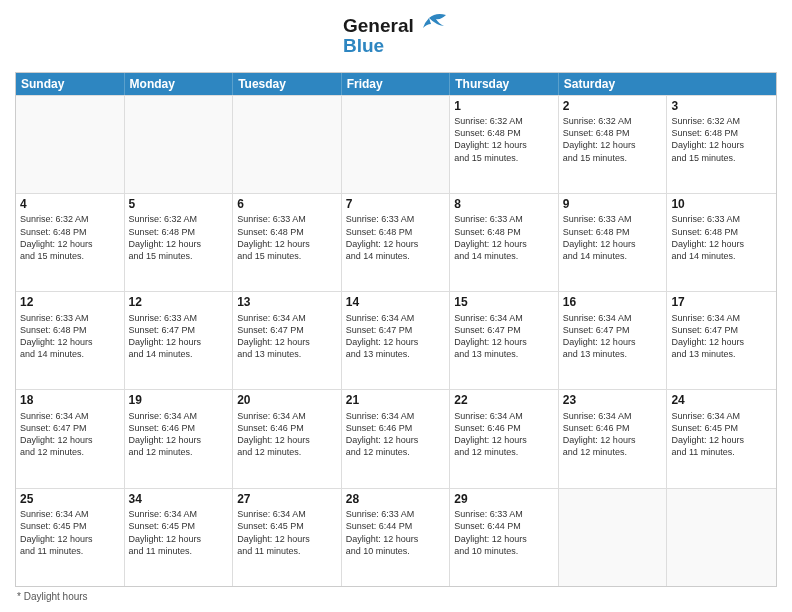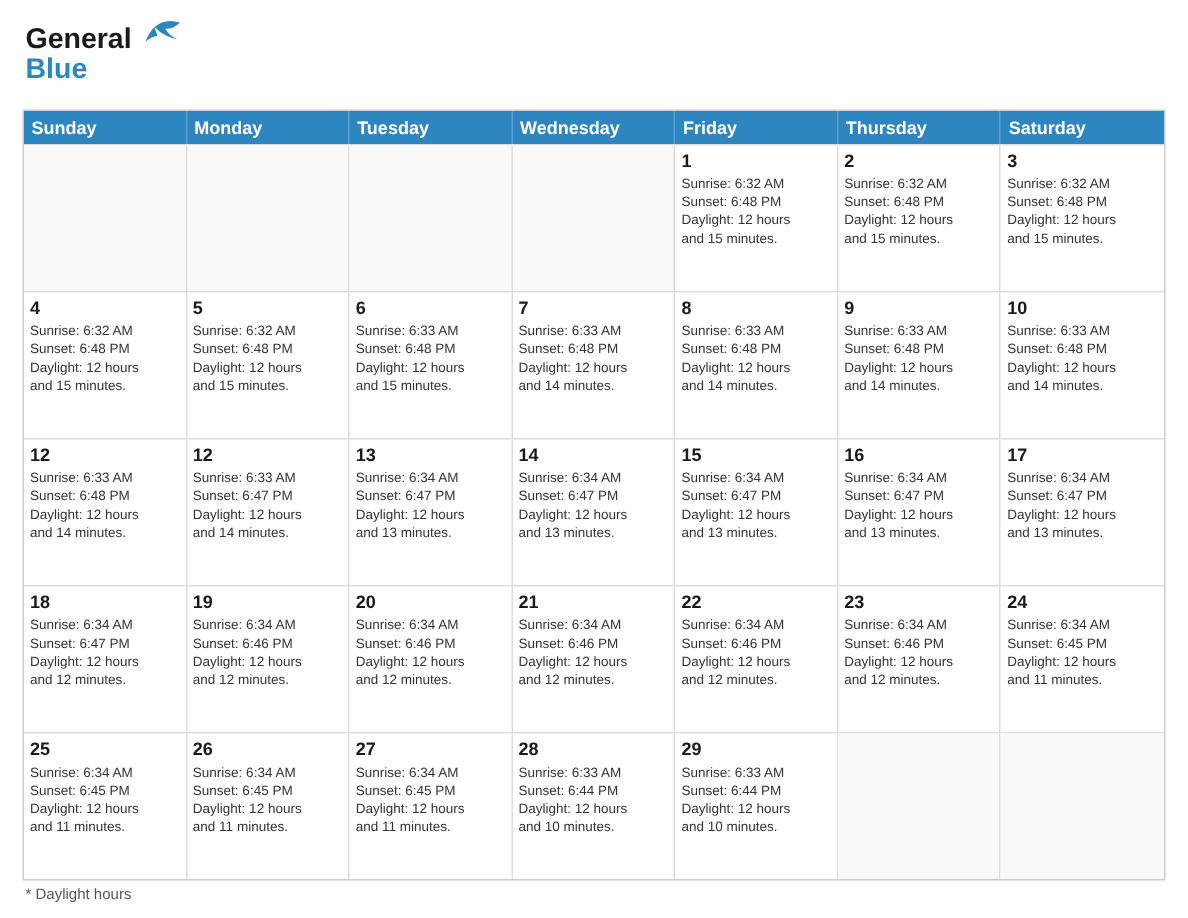--- a/index.html
+++ b/index.html
@@ -15,20 +15,21 @@
       height: 612px;
       padding: 10px 15px 10px 15px;
       display: flex;
       flex-direction: column;
     }
     .header {
       display: flex;
       justify-content: space-between;
       align-items: center;
       margin-bottom: 8px;
+      flex-direction: column;
     }
     .logo {
       display: flex;
       align-items: center;
     }
     .title-block {
       text-align: right;
     }
     .title-main {
       font-size: 32px;
@@ -118,21 +119,20 @@
         </svg>
       </div>
     </div>
   </div>
 
   <div class="calendar">
     <div class="cal-header">
     <div class="cal-header-cell">Sunday</div>
         <div class="cal-header-cell">Monday</div>
         <div class="cal-header-cell">Tuesday</div>
-        <div class="cal-header-cell">Wednesday</div>
         <div class="cal-header-cell">Friday</div>
         <div class="cal-header-cell">Thursday</div>
         <div class="cal-header-cell">Saturday</div>
       </div>
     <div class="cal-body">
     <div class="cal-row">
           <div class="cal-cell empty"></div>
           <div class="cal-cell empty"></div>
           <div class="cal-cell empty"></div>
           <div class="cal-cell empty"></div>
@@ -313,21 +313,21 @@
         </div>
         <div class="cal-row">
           <div class="cal-cell">
             <span class="day-num">25</span>
             <div class="day-info" style="white-space: pre-line;">Sunrise: 6:34 AM
 Sunset: 6:45 PM
 Daylight: 12 hours
 and 11 minutes.</div>
           </div>
           <div class="cal-cell">
-            <span class="day-num">26</span>
+            <span class="day-num">34</span>
             <div class="day-info" style="white-space: pre-line;">Sunrise: 6:34 AM
 Sunset: 6:45 PM
 Daylight: 12 hours
 and 11 minutes.</div>
           </div>
           <div class="cal-cell">
             <span class="day-num">27</span>
             <div class="day-info" style="white-space: pre-line;">Sunrise: 6:34 AM
 Sunset: 6:45 PM
 Daylight: 12 hours

